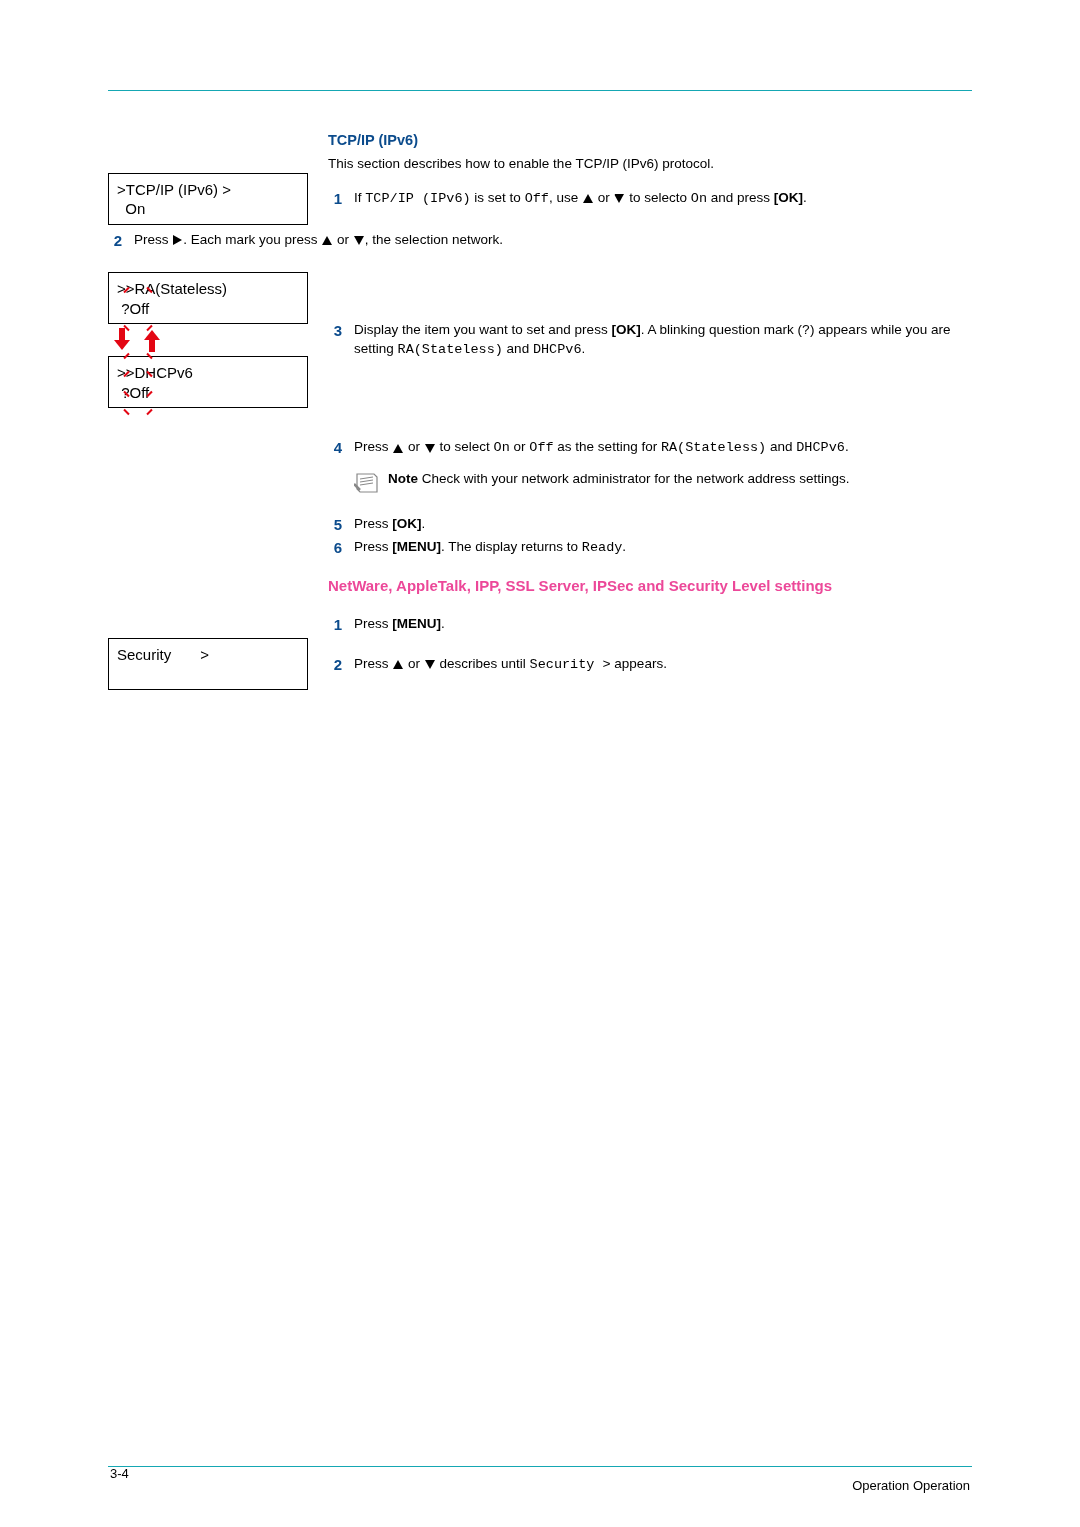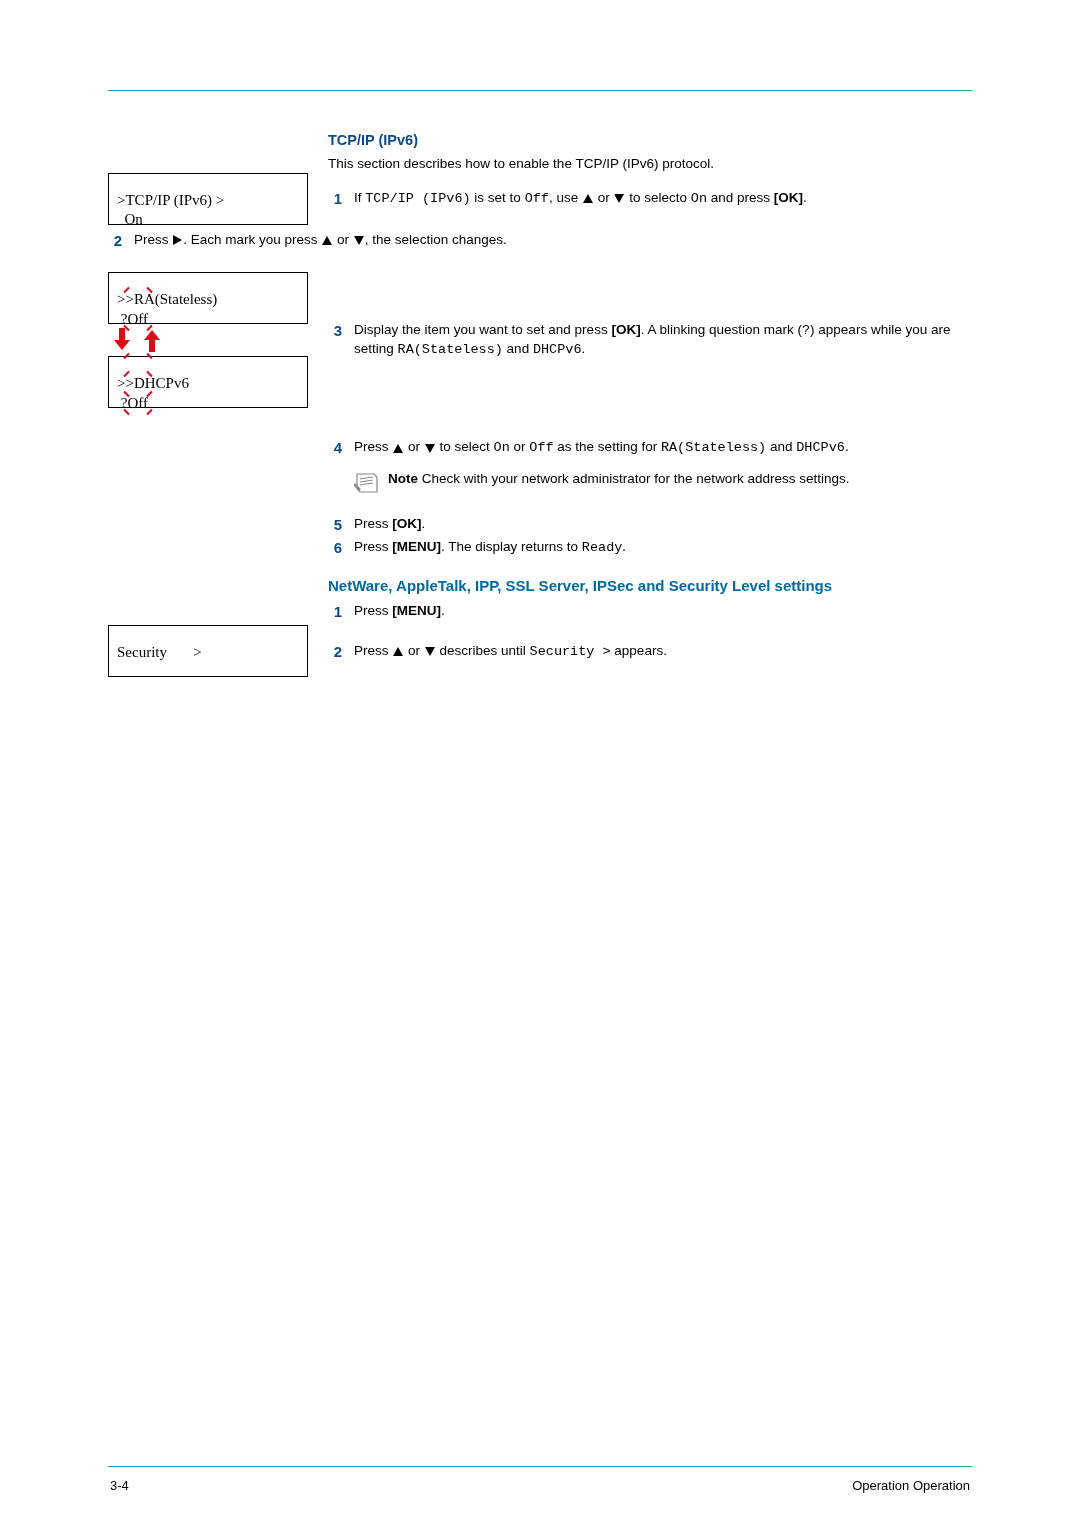--- a/index.html
+++ b/index.html
@@ -28,22 +28,22 @@
     width: 202px;
     flex-shrink: 0;
   }
   .right-col {
     flex: 1;
   }
   .lcd {
     border: 1px solid #000;
     width: 200px;
     height: 52px;
-    padding: 17px 8px;
-    font-family: Liberation Serif, serif;
+    padding: 6px 8px;
+    font-family: Liberation Sans, sans-serif;
     font-size: 15px;
     line-height: 1.3;
     white-space: pre;
     position: relative;
     background: #fff;
     margin-bottom: 0;
   }
   .lcd.blink::before {
     content: "";
   }
@@ -194,35 +194,35 @@
   .bottom-rule {
     position: absolute;
     left: 108px;
     right: 108px;
     bottom: 60px;
     border-top: 1.5px solid #15A7B3;
   }
   .footer-left {
     position: absolute;
     left: 110px;
-    bottom: 32px;
+    bottom: 44px;
     font-size: 13px;
   }
   .footer-right {
     position: absolute;
     right: 110px;
     bottom: 32px;
     font-size: 13px;
   }
   .h2 {
-    color: #0369a1;
+    color: #ec4899;
     font-weight: bold;
     font-size: 15px;
     margin-top: 18px;
-    margin-bottom: 6px;
+    margin-bottom: 19px;
     line-height: 1.35;
   }
   .gap-sm { height: 6px; }
 </style>
 </head>
 <body>
 
 <div class="top-rule"></div>
 
 <div class="content">
@@ -248,21 +248,21 @@
   </div>
 </div>
 
 <div class="gap-sm"></div>
 
 <div class="content">
   <div class="right-col">
     <div class="step">
       <div class="step-num">2</div>
       <div class="step-body">
-        <span>Press </span><span class="tri-wrap"><span class="tri-right"></span><span class="inner-right"></span></span><span>. Each mark you press </span><span class="tri-wrap"><span class="tri-up"></span><span class="inner-up"></span></span><span> or </span><span class="tri-wrap"><span class="tri-down"></span><span class="inner-down"></span></span><span>, the selection changes.</span>
+        <span>Press </span><span class="tri-wrap"><span class="tri-right"></span><span class="inner-right"></span></span><span>. Each mark you press </span><span class="tri-wrap"><span class="tri-up"></span><span class="inner-up"></span></span><span> or </span><span class="tri-wrap"><span class="tri-down"></span><span class="inner-down"></span></span><span>, the selection network.</span>
       </div>
     </div>
   </div>
 </div>
 
 <div style="height:22px"></div>
 
 <div class="content">
   <div class="left-col">
     <div class="lcd blink" style="position:relative;"><span>&gt;&gt;RA(Stateless)</span>

